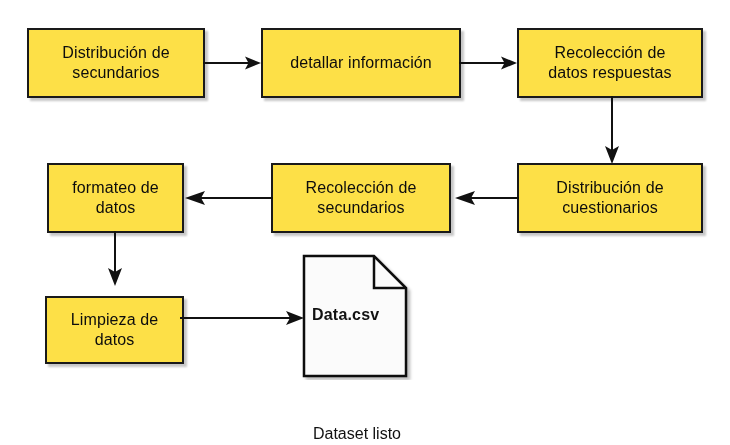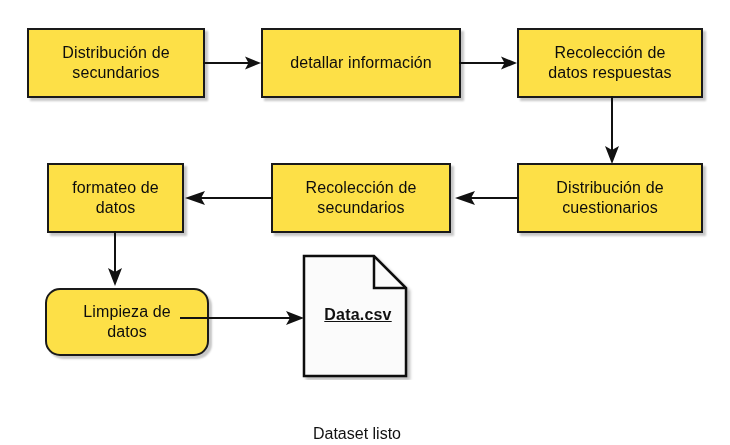--- a/index.html
+++ b/index.html
@@ -148,21 +148,21 @@
     </span>
   </div>
 
   <div class="conn" style="left:103px; top:231px; width:24px; height:56px;">
     <svg width="24" height="56" viewBox="0 0 24 56">
       <line x1="12" y1="0" x2="12" y2="42" stroke="#111" stroke-width="2"></line>
       <path d="M12 55 L5 37 L12 41 L19 37 Z" fill="#111"></path>
     </svg>
   </div>
 
-  <div class="node" style="left:45px; top:288px; width:164px; height:68px;border-radius:15px;">
+  <div class="node" style="left:45px; top:296px; width:139px; height:68px;">
     <span>
       <span>Limpieza de</span>
       <span>datos</span>
     </span>
   </div>
 
   <div class="conn" style="left:180px; top:307px; width:126px; height:22px;">
     <svg width="126" height="22" viewBox="0 0 126 22">
       <line x1="0" y1="11" x2="110" y2="11" stroke="#111" stroke-width="2"></line>
       <path d="M124 11 L106 4 L110 11 L106 18 Z" fill="#111"></path>
@@ -176,17 +176,17 @@
           <feDropShadow dx="3" dy="3" stdDeviation="1.4" flood-color="#000000" flood-opacity="0.25"></feDropShadow>
         </filter>
       </defs>
       <g filter="url(#docshadow)">
         <path d="M2 2 L72 2 L104 34 L104 122 L2 122 Z" fill="#fbfbfb" stroke="#111111" stroke-width="2.5" stroke-linejoin="miter"></path>
         <path d="M72 2 L72 34 L104 34" fill="none" stroke="#111111" stroke-width="2.5" stroke-linejoin="miter"></path>
       </g>
     </svg>
   </div>
 
-  <div class="doc-label" style="left:312px; top:306px; width:92px; text-align:center;text-decoration:underline;">Data.csv</div>
+  <div class="doc-label" style="left:312px; top:306px; width:92px; ">Data.csv</div>
 
   <div class="caption" style="left:292px; top:393px; width:130px;margin-top:32px;">Dataset listo</div>
 
 </div>
 
 </body></html>

